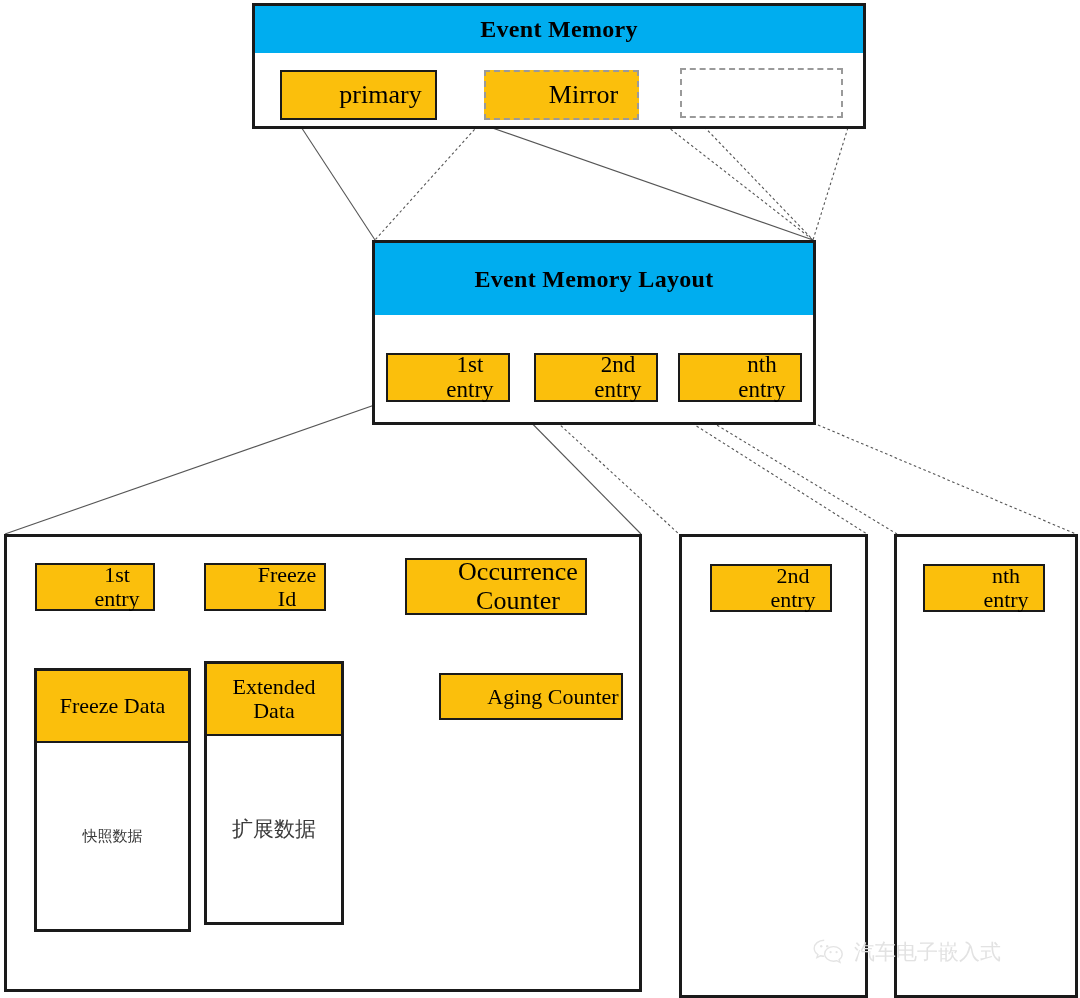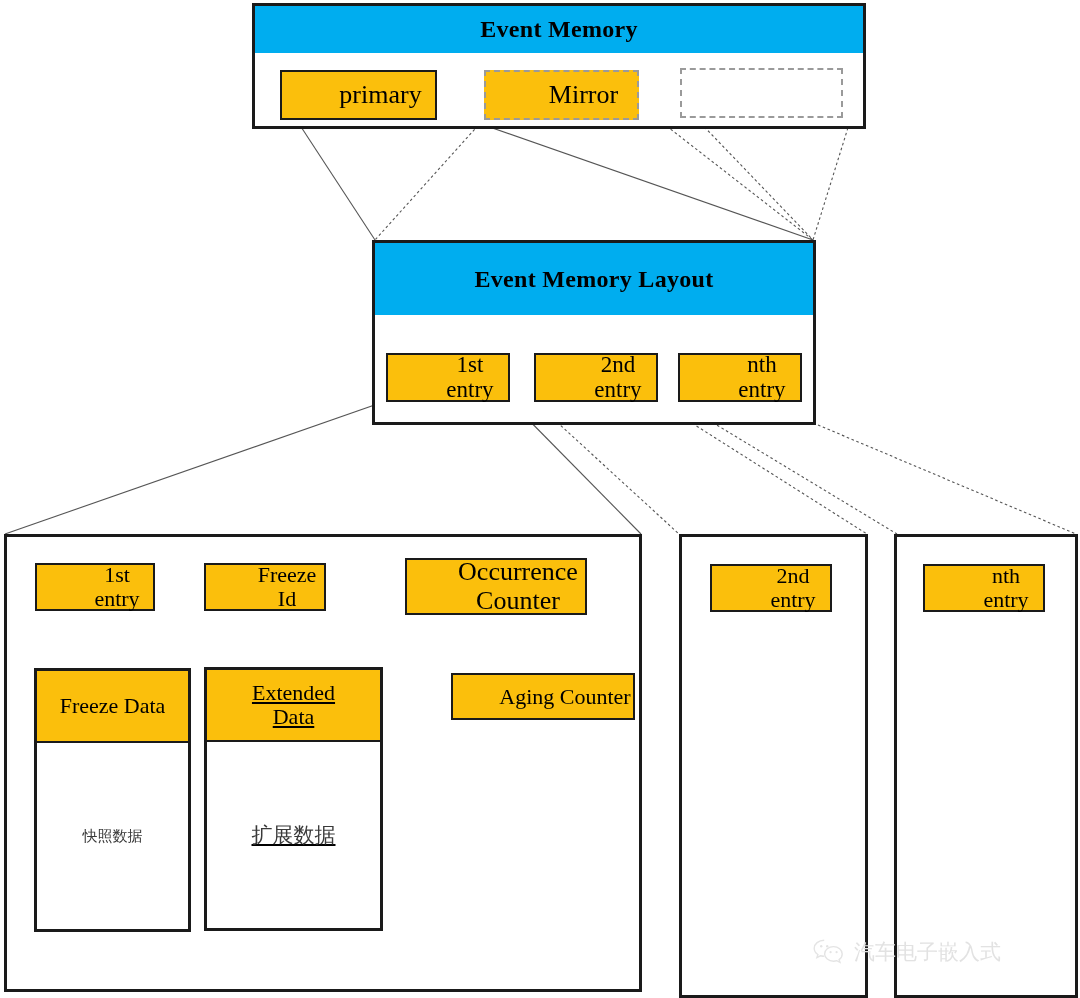--- a/index.html
+++ b/index.html
@@ -164,28 +164,28 @@
 
   <div class="panel" style="left:4px; top:534px; width:638px; height:458px;">
 
     <div class="chip" style="left:28px; top:26px; width:120px; height:48px; font-size:22px;">1st entry</div>
 
     <div class="chip" style="left:197px; top:26px; width:122px; height:48px; font-size:22px;">Freeze Id</div>
 
     <div class="chip" style="left:398px; top:21px; width:182px; height:57px; font-size:26px; white-space:pre-line;">Occurrence
 Counter</div>
 
-    <div class="chip" style="left:444px; top:136px; width:184px; height:47px; font-size:22px;">Aging Counter</div>
+    <div class="chip" style="left:432px; top:136px; width:184px; height:47px; font-size:22px;">Aging Counter</div>
 
     <div class="stack" style="left:27px; top:131px; width:157px; height:264px;">
       <div class="stack-head" style="height:72px; font-size:22px; white-space:pre-line;">Freeze Data</div>
       <div class="stack-body" style="font-size:15px;">快照数据</div>
     </div>
 
-    <div class="stack" style="left:197px; top:130px; width:179px; height:264px;text-decoration:underline;">
+    <div class="stack" style="left:197px; top:124px; width:140px; height:264px;">
       <div class="stack-head" style="height:72px; font-size:22px; white-space:pre-line;">Extended
 Data</div>
       <div class="stack-body" style="font-size:21px;">扩展数据</div>
     </div>
   </div>
 
   <div class="panel" style="left:679px; top:534px; width:189px; height:464px;">
     <div class="chip" style="left:28px; top:27px; width:122px; height:48px; font-size:22px;">2nd entry</div>
   </div>
 

